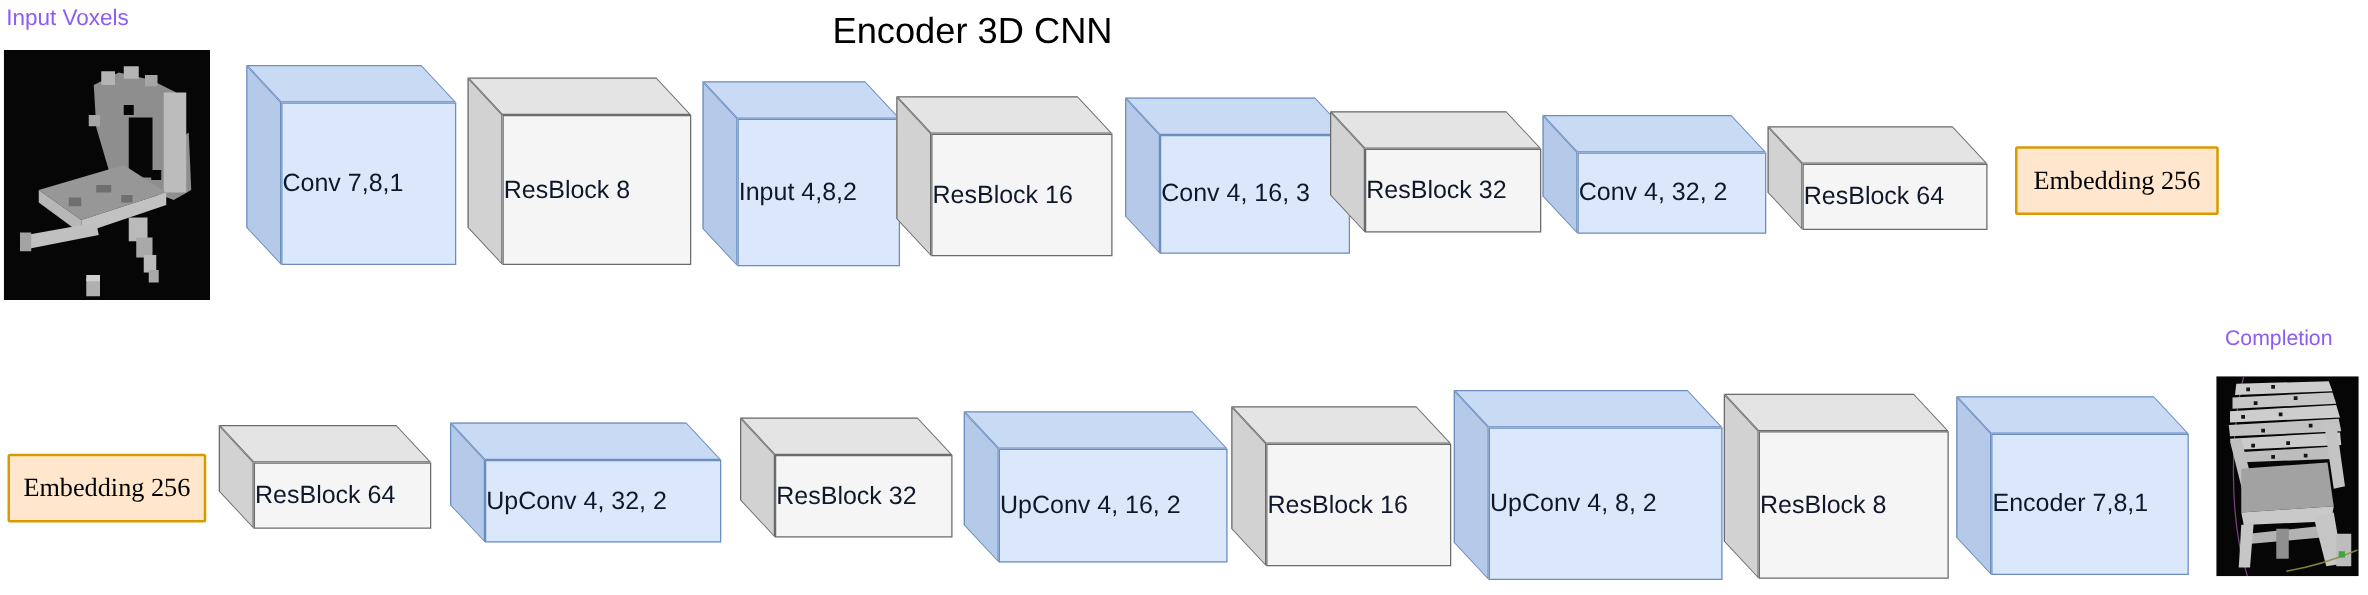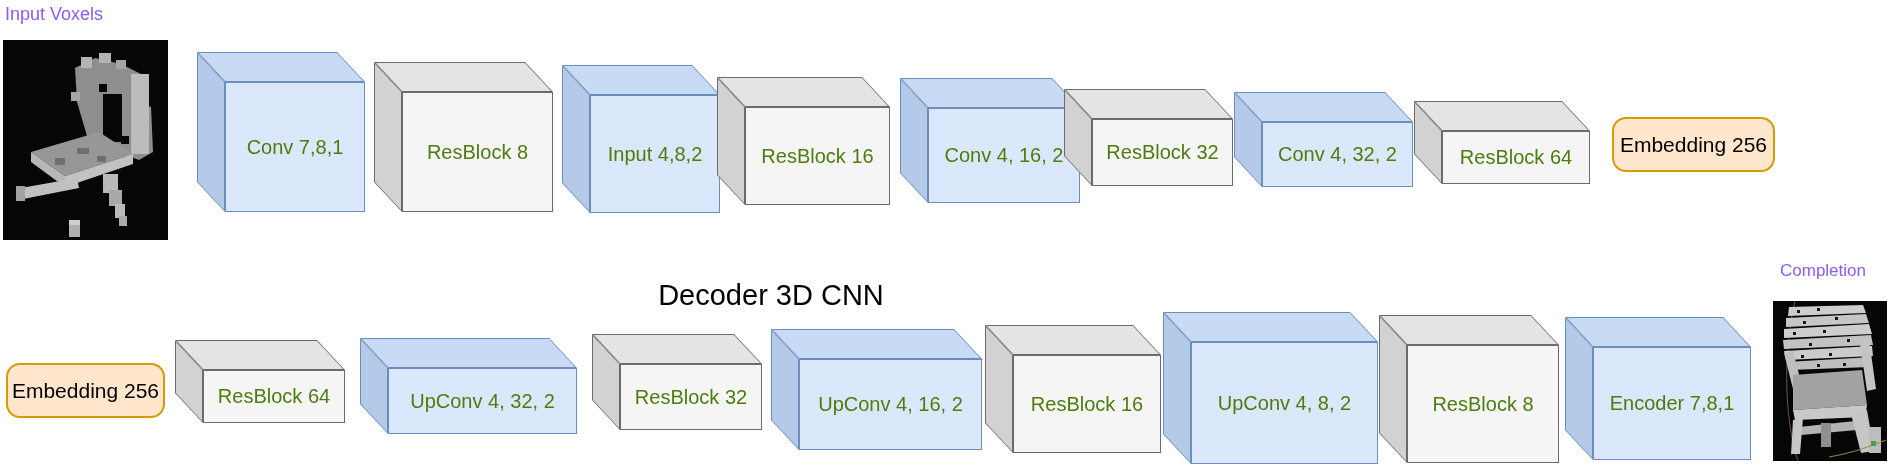--- a/index.html
+++ b/index.html
@@ -19,52 +19,53 @@
   }
   
   .voxel-img{position:absolute;line-height:0;}
   .voxel-img svg{display:block;}
   
   .cube{position:absolute;}
   .cube .face{position:absolute;box-sizing:border-box;border:1px solid var(--stroke);}
   .cube .front{
     left:28px;top:30px;width:var(--w);height:var(--h);
     background:var(--fill);
-    display:flex;align-items:center;justify-content:center;
-    font-size:20px;color:#4d7c0f;white-space:nowrap;
+    display:flex;align-items:center;justify-content:flex-start;
+    font-size:20px;color:#0f172a;white-space:nowrap;
   }
   .cube .top{
     left:28px;top:0;width:var(--w);height:30px;background:var(--topfill);
     transform-origin:0 100%;transform:skewX(43deg);
   }
   .cube .side{
     left:0;top:30px;width:28px;height:var(--h);background:var(--sidefill);
     transform-origin:100% 0;transform:skewY(47deg);
   }
   .cube.conv{
     --fill:var(--conv-fill);--topfill:var(--conv-top);
     --sidefill:var(--conv-side);--stroke:var(--conv-stroke);
   }
   .cube.resblock{
     --fill:var(--resblock-fill);--topfill:var(--resblock-top);
     --sidefill:var(--resblock-side);--stroke:var(--resblock-stroke);
   }
   
   .badge{
-    position:absolute;box-sizing:border-box;border-radius:14px;
+    position:absolute;box-sizing:border-box;border-radius:2px;
     background:var(--badge-fill);border:2px solid var(--badge-stroke);
     display:flex;align-items:center;justify-content:center;
-    font-size:21px;color:#000;white-space:nowrap;
+    font-size:21px;color:#000;white-space:nowrap;font-family:Liberation Serif, serif;
   }
 </style>
 </head>
 <body>
 
 <div class="stage">
 
+  <div class="section-title" style="left:638px;top:10px;width:280px;">Encoder 3D CNN</div>
 
   <div class="io-label" style="left:5px;top:4px;width:165px;">Input Voxels</div>
 
   <div class="voxel-img" style="left:3px;top:40px;">
     <svg width="165" height="200" viewBox="0 0 165 200">
       <rect x="0" y="0" width="165" height="200" fill="#060606"></rect>
 
       <polygon points="72,28 92,18 118,24 138,34 142,70 148,66 150,112 136,120 120,114 98,112 84,96 74,62" fill="#8e8e8e"></polygon>
       <rect x="128" y="34" width="18" height="80" fill="#bcbcbc"></rect>
       <rect x="78" y="17" width="11" height="11" fill="#b4b4b4"></rect>
@@ -124,21 +125,21 @@
     <div class="face top"></div>
     <div class="face front">
       <span>ResBlock 16</span>
     </div>
   </div>
 
   <div class="cube conv" style="left:900px;top:78px;--w:152px;--h:95px;">
     <div class="face side"></div>
     <div class="face top"></div>
     <div class="face front">
-      <span>Conv 4, 16, 2</span>
+      <span>Conv 4, 16, 3</span>
     </div>
   </div>
 
   <div class="cube resblock" style="left:1064px;top:89px;--w:141px;--h:67px;">
     <div class="face side"></div>
     <div class="face top"></div>
     <div class="face front">
       <span>ResBlock 32</span>
     </div>
   </div>
@@ -154,21 +155,20 @@
   <div class="cube resblock" style="left:1414px;top:101px;--w:148px;--h:53px;">
     <div class="face side"></div>
     <div class="face top"></div>
     <div class="face front">
       <span>ResBlock 64</span>
     </div>
   </div>
 
   <div class="badge" style="left:1612px;top:117px;width:163px;height:55px;">Embedding 256</div>
 
-  <div class="section-title" style="left:631px;top:280px;width:280px;">Decoder 3D CNN</div>
 
   <div class="badge" style="left:6px;top:363px;width:159px;height:55px;">Embedding 256</div>
 
   <div class="cube resblock" style="left:175px;top:340px;--w:142px;--h:53px;">
     <div class="face side"></div>
     <div class="face top"></div>
     <div class="face front">
       <span>ResBlock 64</span>
     </div>
   </div>

